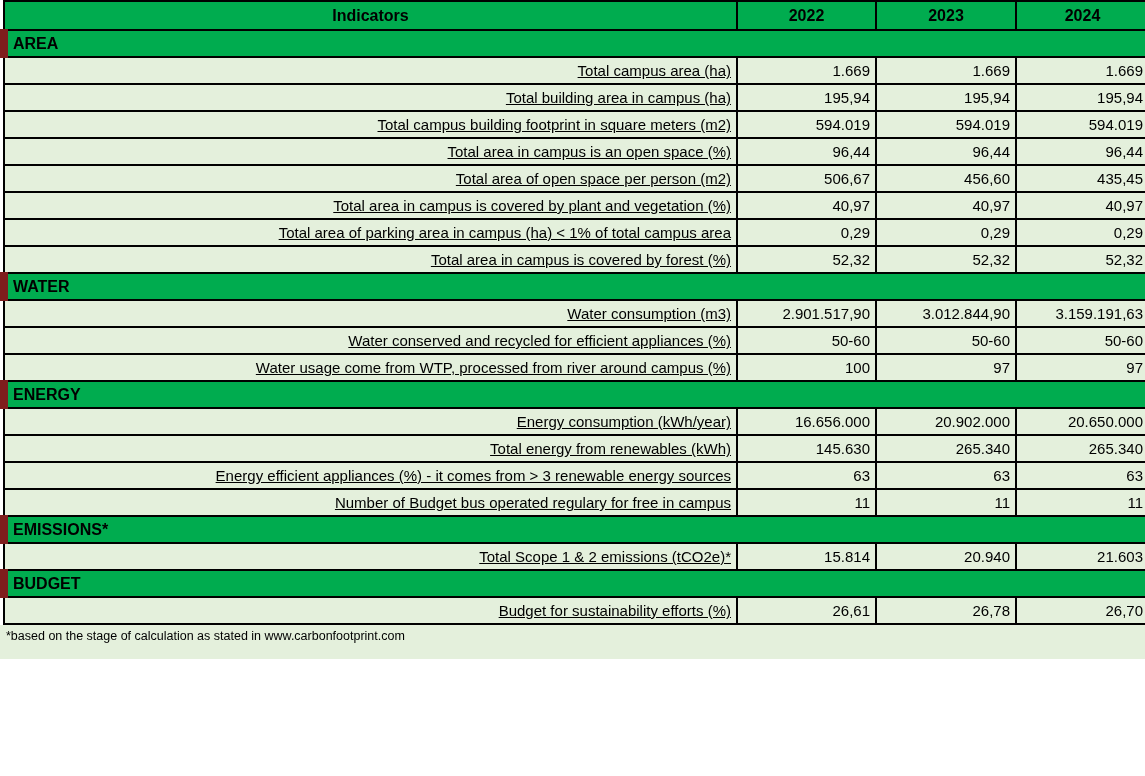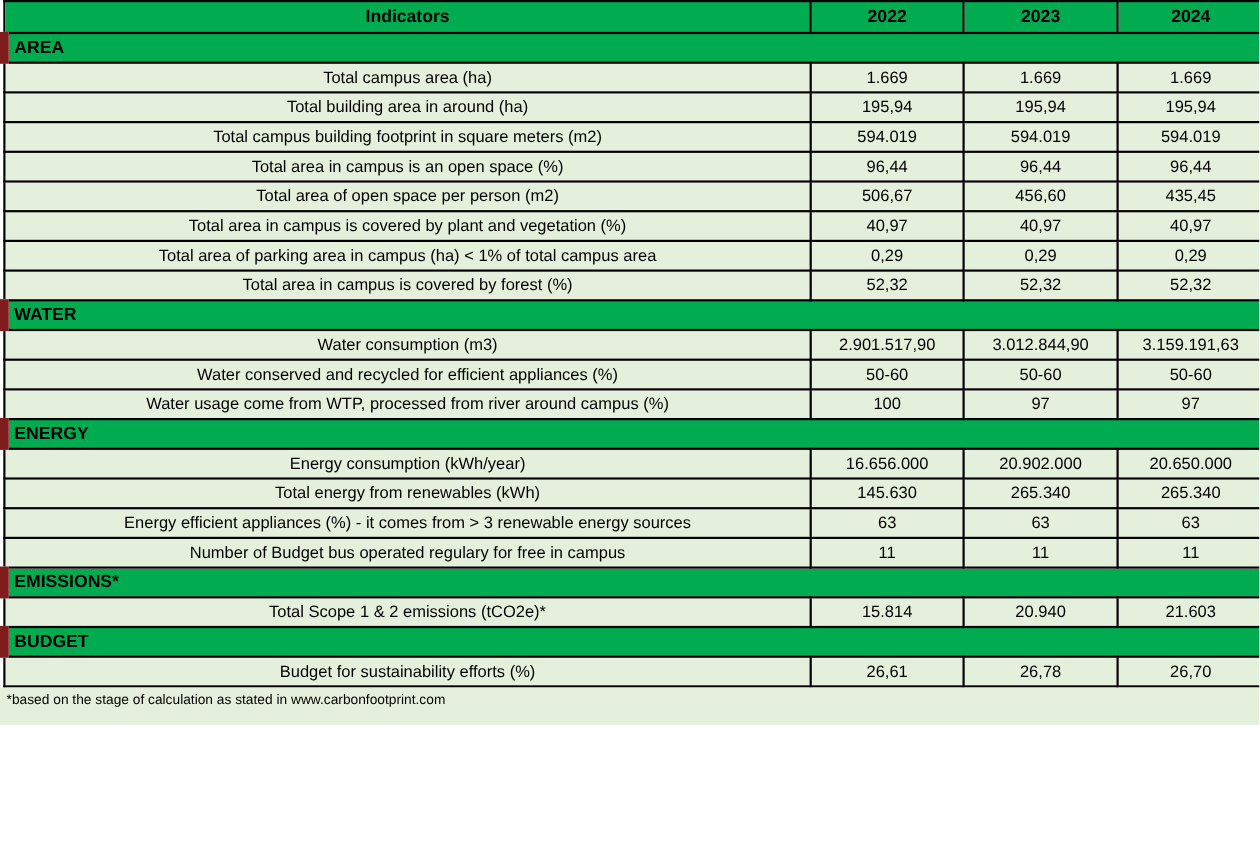--- a/index.html
+++ b/index.html
@@ -47,22 +47,22 @@
     background: #00AC4F;
     font-weight: bold;
     font-size: 16px;
     text-align: left;
     border-left: 8px solid #7f1d1d;
     border-right: 2px solid #000000;
   }
   tr.data-row td {
     background: #E4F0DC;
   }
-  td.label-cell { text-align: center; }
-  td.value-cell { text-align: center; }
+  td.label-cell { text-align: right; text-decoration: underline; }
+  td.value-cell { text-align: right; }
 
   .footnote {
     width: 1145px;
     height: 34px;
     background: #E4F0DC;
     font-size: 12.5px;
     color: #000000;
     padding: 4px 0 0 6px;
   }
 </style>
@@ -89,21 +89,21 @@
         <tr class="section-row">
           <td colspan="4">AREA</td>
         </tr>
         <tr class="data-row">
           <td class="label-cell">Total campus area (ha)</td>
           <td class="value-cell">1.669</td>
           <td class="value-cell">1.669</td>
           <td class="value-cell">1.669</td>
         </tr>
         <tr class="data-row">
-          <td class="label-cell">Total building area in around (ha)</td>
+          <td class="label-cell">Total building area in campus (ha)</td>
           <td class="value-cell">195,94</td>
           <td class="value-cell">195,94</td>
           <td class="value-cell">195,94</td>
         </tr>
         <tr class="data-row">
           <td class="label-cell">Total campus building footprint in square meters (m2)</td>
           <td class="value-cell">594.019</td>
           <td class="value-cell">594.019</td>
           <td class="value-cell">594.019</td>
         </tr>

